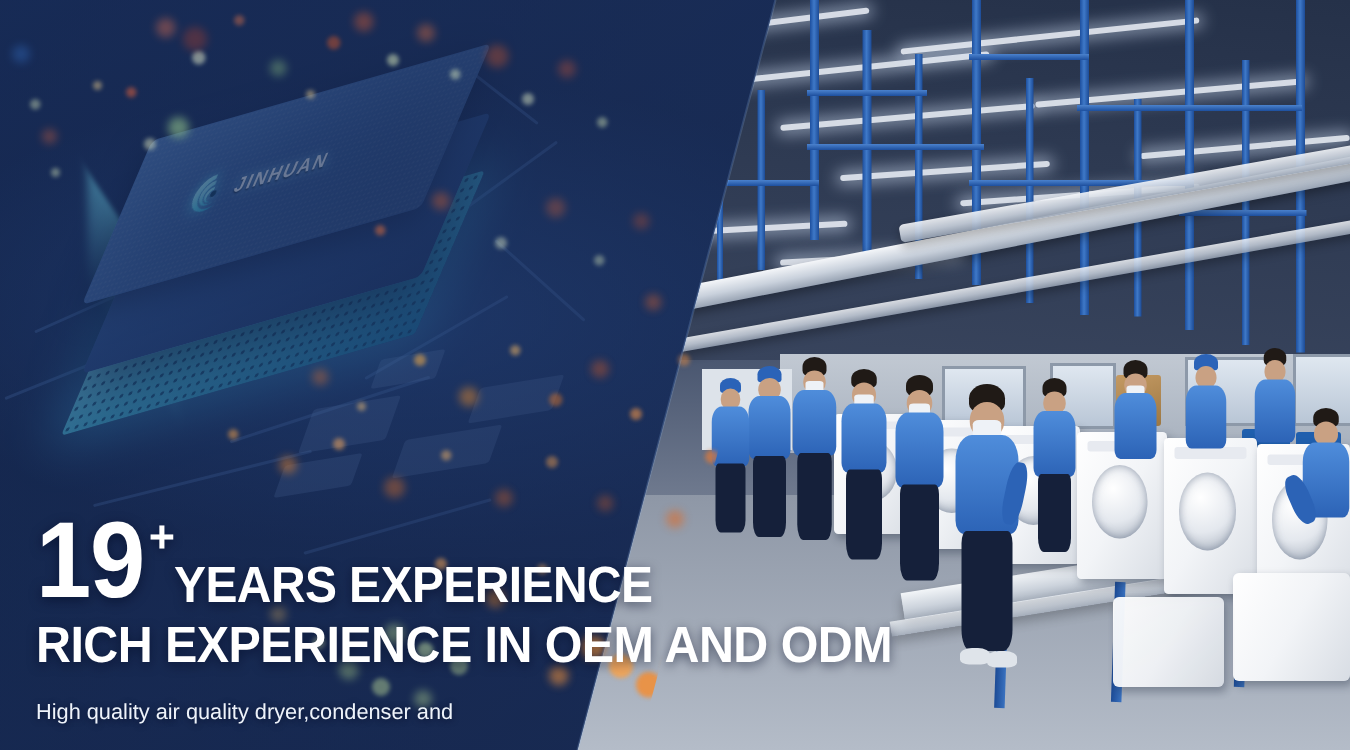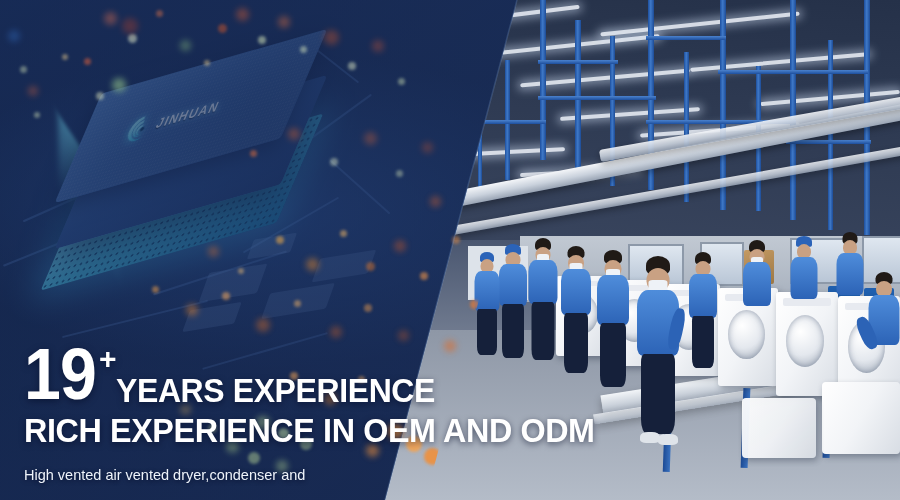--- a/index.html
+++ b/index.html
@@ -508,17 +508,17 @@
 
     <div class="headline-1">
       <span class="big-num">19</span>
       <span class="plus">+</span>
       <span class="years">YEARS EXPERIENCE</span>
     </div>
 
     <div class="headline-2">RICH EXPERIENCE IN OEM AND ODM</div>
 
     <div class="sub">
-      <div>High vented air vented dryer,condenser and</div>
+      <div>High quality air quality dryer,condenser and</div>
     </div>
   </div>
 
 </div>
 
 </body></html>

